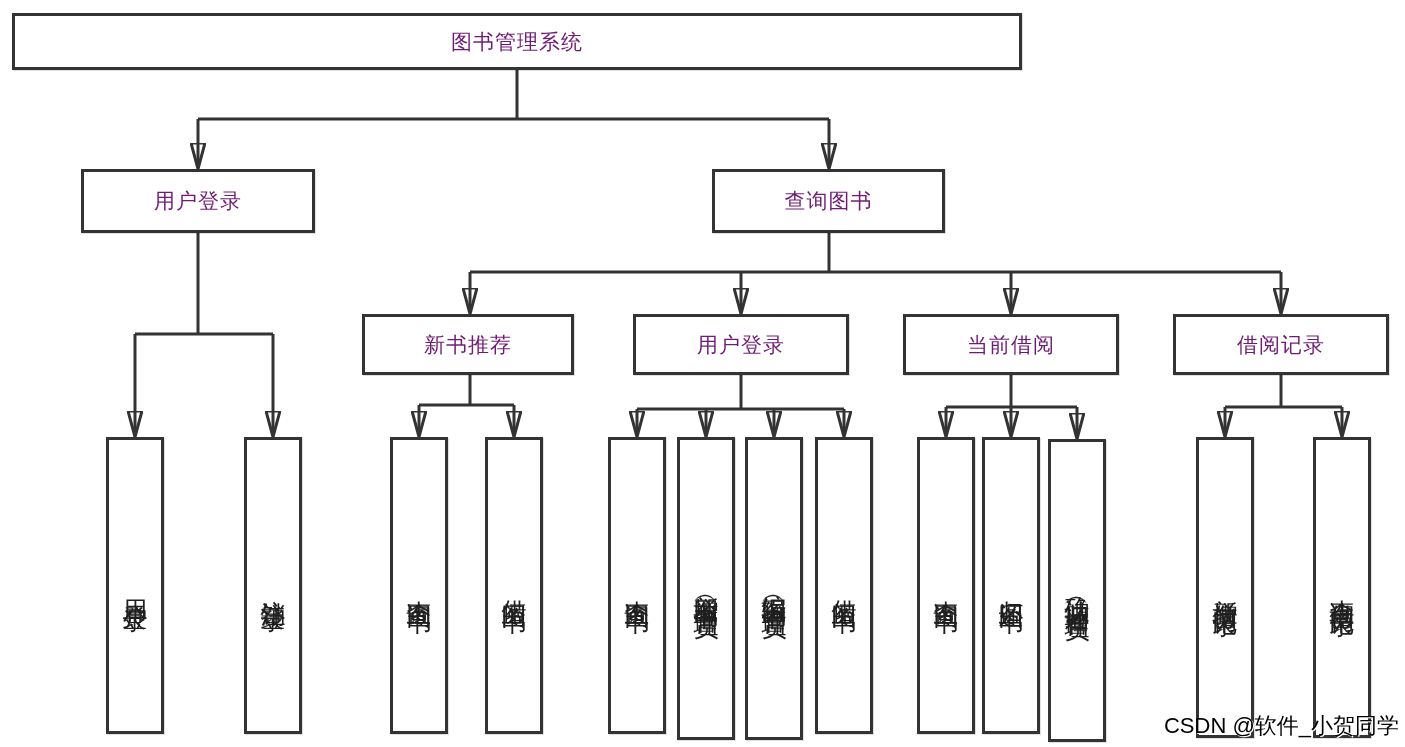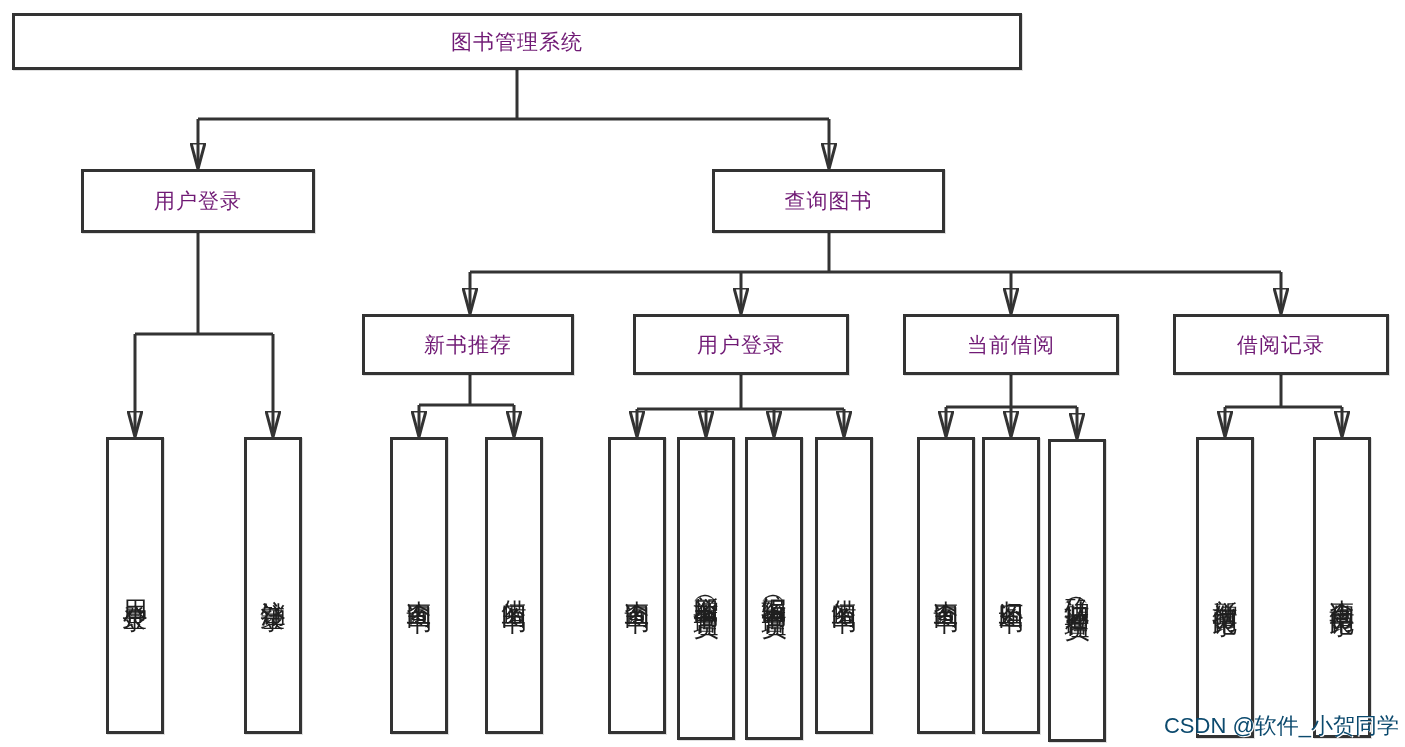--- a/index.html
+++ b/index.html
@@ -39,21 +39,21 @@
     font-size: 25px;
     line-height: 1;
     letter-spacing: 3px;
     color: #1f1f1f;
   }
   .watermark {
     position: absolute;
     right: 6px;
     bottom: 6px;
     font-size: 22px;
-    color: #0c4a6e;
+    color: #000000;
     white-space: nowrap;
     text-shadow: 1px 1px 0 #ffffff;
   }
 </style>
 </head>
 <body>
 
 <div id="stage">
 
   <svg id="connectors" viewBox="0 0 1405 747" xmlns="http://www.w3.org/2000/svg">

